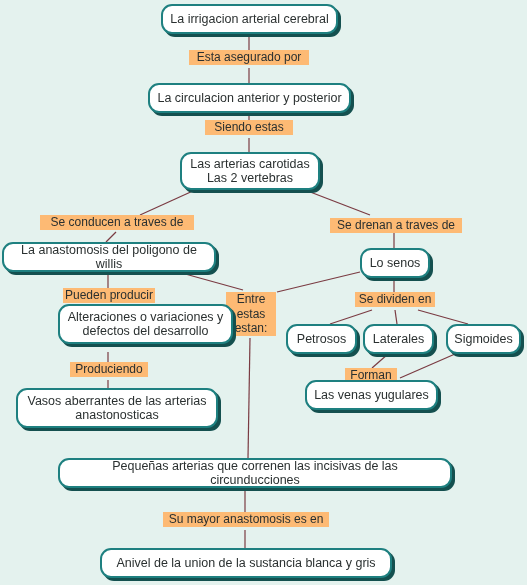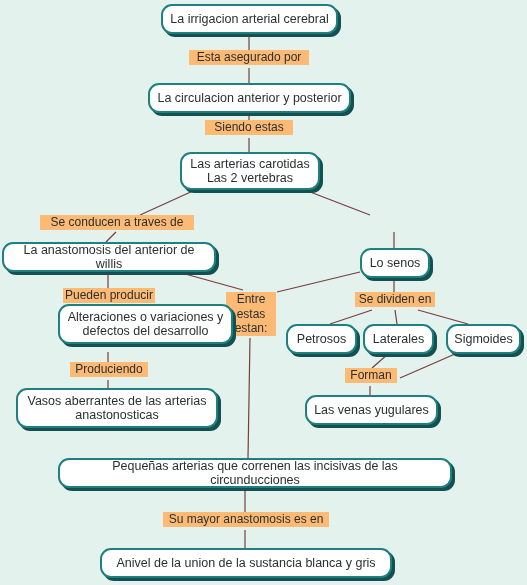--- a/index.html
+++ b/index.html
@@ -114,21 +114,21 @@
   <div class="node" style="left:148px; top:83px; width:203px; height:30px;">
     <span>La circulacion anterior y posterior</span>
   </div>
 
   <div class="node" style="left:180px; top:152px; width:140px; height:38px; white-space:pre-line;">
     <span>Las arterias carotidas
 Las 2 vertebras</span>
   </div>
 
   <div class="node" style="left:2px; top:242px; width:214px; height:30px;">
-    <span>La anastomosis del anterior de willis</span>
+    <span>La anastomosis del poligono de willis</span>
   </div>
 
   <div class="node" style="left:18px; top:304px; width:175px; height:40px; white-space:pre-line;margin-left:40px;">
     <span>Alteraciones o variaciones  y
 defectos del desarrollo</span>
   </div>
 
   <div class="node" style="left:16px; top:388px; width:202px; height:40px; white-space:pre-line;">
     <span>Vasos aberrantes de las arterias
 anastonosticas</span>
@@ -143,38 +143,39 @@
   </div>
 
   <div class="node" style="left:363px; top:324px; width:71px; height:30px;">
     <span>Laterales</span>
   </div>
 
   <div class="node" style="left:446px; top:324px; width:75px; height:30px;">
     <span>Sigmoides</span>
   </div>
 
-  <div class="node" style="left:305px; top:395px; width:133px; height:30px;">
+  <div class="node" style="left:305px; top:380px; width:133px; height:30px;">
     <span>Las venas yugulares</span>
   </div>
 
   <div class="node" style="left:46px; top:458px; width:394px; height:30px;margin-left:12px;">
     <span>Pequeñas arterias que correnen las incisivas de las circunducciones</span>
   </div>
 
   <div class="node" style="left:100px; top:548px; width:292px; height:30px;">
     <span>Anivel de la union de la sustancia blanca y gris</span>
   </div>
 
   <div class="linklabel" style="left:189px; top:50px; width:120px;">Esta asegurado por</div>
 
   <div class="linklabel" style="left:205px; top:120px; width:88px;">Siendo estas</div>
 
   <div class="linklabel" style="left:40px; top:215px; width:154px;">Se conducen a traves de</div>
 
+  <div class="linklabel" style="left:330px; top:218px; width:132px;">Se drenan a traves de</div>
 
   <div class="linklabel" style="left:63px; top:288px; width:92px;">Pueden producir</div>
 
   <div class="linklabel multiline" style="left:226px; top:292px; width:50px;">Entre
 estas
 estan:</div>
 
   <div class="linklabel" style="left:355px; top:292px; width:80px;">Se dividen en</div>
 
   <div class="linklabel" style="left:70px; top:362px; width:78px;">Produciendo</div>

